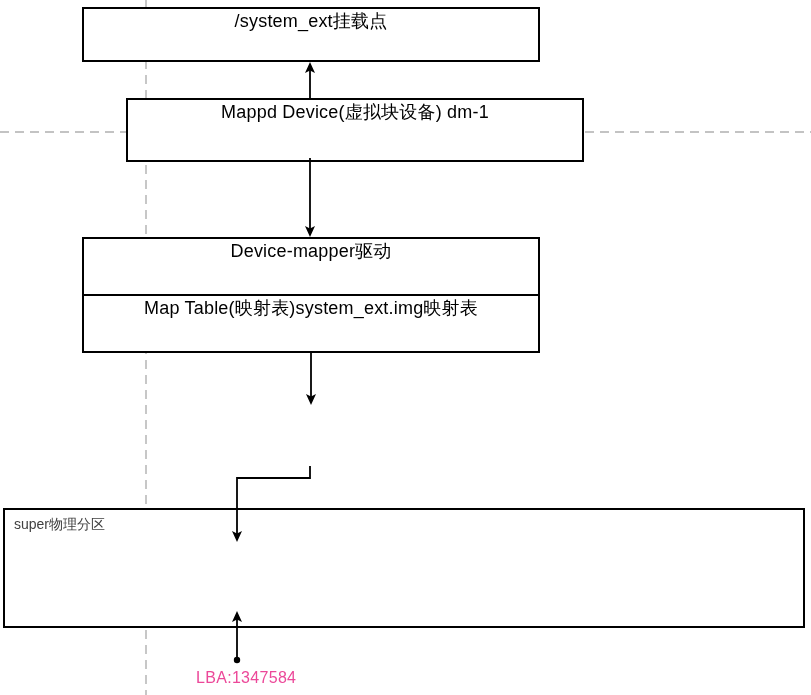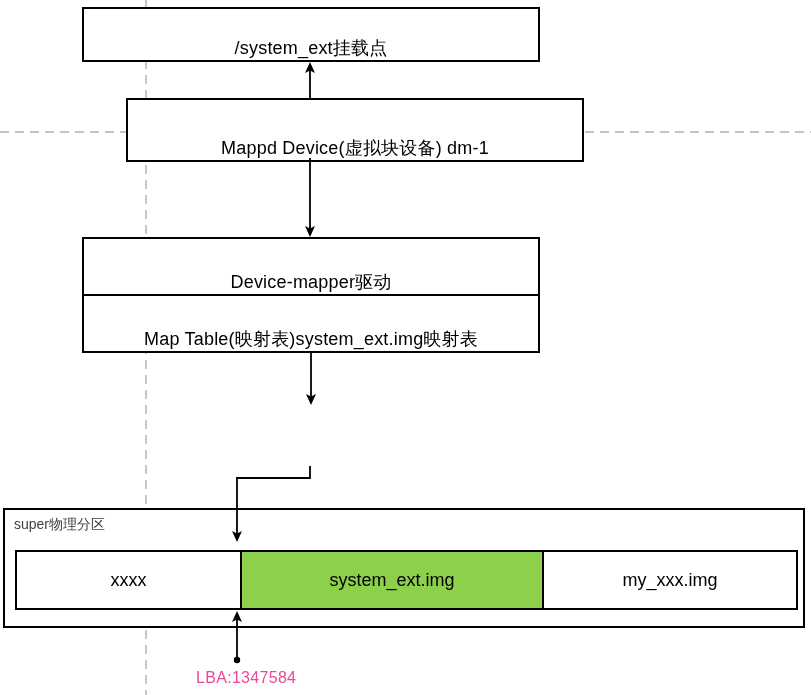--- a/index.html
+++ b/index.html
@@ -26,37 +26,37 @@
   .guides { z-index: 0; }
   .arrows { z-index: 3; }
 
   .node {
     position: absolute;
     box-sizing: border-box;
     background: #ffffff;
     border: 2px solid #000000;
     z-index: 1;
     display: flex;
-    align-items: flex-end;
+    align-items: flex-start;
     justify-content: center;
     text-align: center;
     font-size: 18px;
     font-weight: 500;
     color: #000000;
     letter-spacing: 0.2px;
   }
   .box-mount   { left: 82px; top: 7px;   width: 458px; height: 55px; }
   .box-mapped  { left: 82px; top: 98px;  width: 458px; height: 64px; margin-left: 44px; }
   .box-dm      { left: 82px; top: 237px; width: 458px; height: 116px; padding: 0; flex-direction: column; align-items: stretch; }
   .box-target  { left: 82px; top: 405px; width: 458px; height: 61px; }
 
   .dm-cell {
     flex: 1 1 50%;
     display: flex;
-    align-items: flex-end;
+    align-items: flex-start;
     justify-content: center;
   }
   .dm-cell + .dm-cell { border-top: 2px solid #000000; }
 
   .partition-container {
     position: absolute;
     box-sizing: border-box;
     left: 3px; top: 508px;
     width: 802px; height: 120px;
     background: #ffffff;
@@ -126,31 +126,20 @@
       <span>Device-mapper驱动</span>
     </div>
     <div class="dm-cell">
       <span>Map Table(映射表)system_ext.img映射表</span>
     </div>
   </div>
 
 
   <div class="partition-container">
     <span class="partition-title">super物理分区</span>
-    <div class="partition-row">
-      <div class="segment seg-1">
-        <span>xxxx</span>
-      </div>
-      <div class="segment seg-2" style="background-color: rgb(140, 208, 75);">
-        <span>system_ext.img</span>
-      </div>
-      <div class="segment seg-3">
-        <span>my_xxx.img</span>
-      </div>
-    </div>
   </div>
 
   <svg class="layer arrows" viewBox="0 0 811 695">
 
     <g>
       <line x1="310" y1="98" x2="310" y2="70" stroke="#000000" stroke-width="1.8"></line>
       <polygon points="310,62 305,73 310,70.5 315,73" fill="#000000"></polygon>
     </g>
 
     <g>

